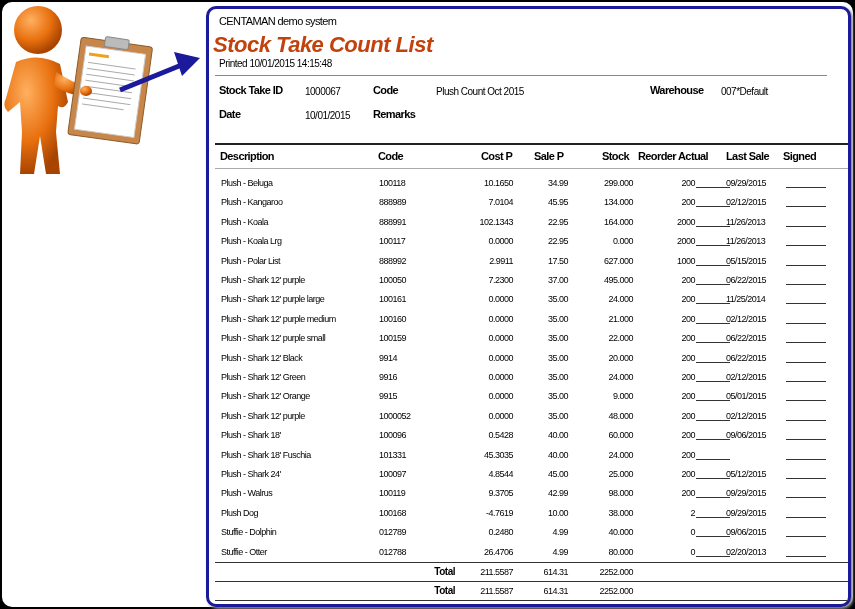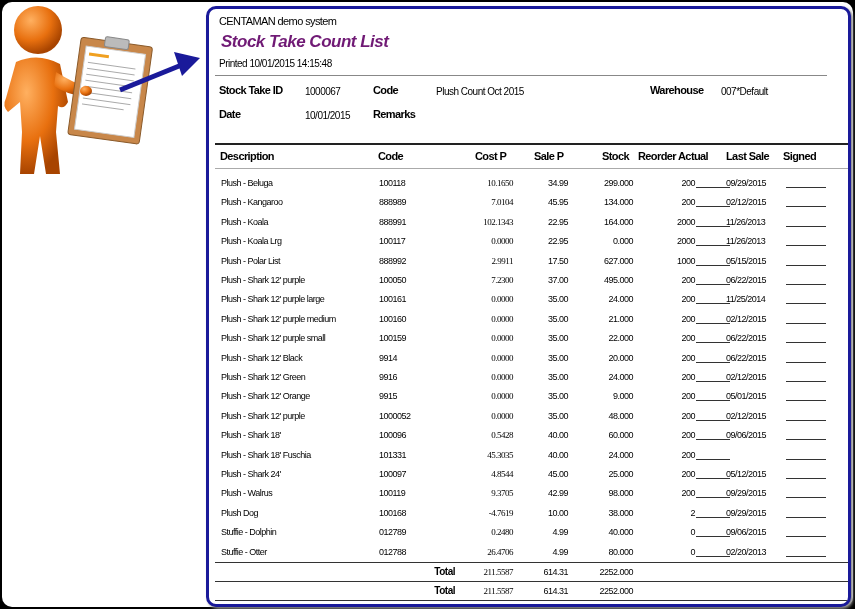--- a/index.html
+++ b/index.html
@@ -11,35 +11,35 @@
     }
     .illustration { position: absolute; left: 0; top: 0; width: 205px; height: 180px; }
     .report {
       position: absolute; left: 204px; top: 4px; width: 645px; height: 601px;
       border: 3px solid #1a1a9a; border-radius: 10px; background: #fff;
       box-shadow: 2px 2px 3px #888;
       overflow: hidden;
     }
     .company { position: absolute; left: 10px; top: 6px; font-size: 11px; letter-spacing: -0.6px; }
     .title {
-      position: absolute; left: 12px; top: 23px; font-size: 17px; font-weight: bold;
-      font-style: italic; color: #701a75; letter-spacing: -0.5px;
+      position: absolute; left: 4px; top: 23px; font-size: 22px; font-weight: bold;
+      font-style: italic; color: #c2410c; letter-spacing: -0.5px;
     }
     .printed { position: absolute; left: 10px; top: 49px; font-size: 10px; letter-spacing: -0.5px; }
     .rule-thin { position: absolute; left: 6px; width: 612px; height: 1px; background: #888; }
     .rule-thick { position: absolute; left: 6px; width: 633px; height: 2px; background: #222; }
     .rule-med { position: absolute; left: 6px; width: 633px; height: 1px; background: #333; }
     .hdr-label { position: absolute; font-size: 11px; font-weight: bold; letter-spacing: -0.6px; }
     .hdr-value { position: absolute; font-size: 10px; letter-spacing: -0.5px; }
     .colhead { position: absolute; top: 141px; font-size: 11px; font-weight: bold; letter-spacing: -0.6px; }
     .row { position: absolute; left: 0; width: 640px; height: 19.4px; font-size: 9px; letter-spacing: -0.5px; }
     .row span { position: absolute; top: 3px; white-space: nowrap; }
     .c-desc { left: 12px; }
     .c-code { left: 170px; }
-    .c-cost { right: 336px; text-align: left; font-family: Liberation Serif, serif; }
+    .c-cost { right: 336px; text-align: left; }
     .c-sale { right: 281px; text-align: right; }
     .c-stock { right: 216px; text-align: center; }
     .c-reorder { left: 430px; width: 84px; }
     .c-reorder .num { position: absolute; right: 28px; top: 0; text-align: left; }
     .c-reorder .line { position: absolute; left: 57px; top: 9px; width: 34px; height: 1px; background: #333; }
     .c-last { left: 517px; }
     .c-signed { left: 577px; top: 12px !important; width: 40px; height: 1px; background: #333; }
     .total-row { position: absolute; left: 0; width: 640px; height: 18px; font-size: 9px; letter-spacing: -0.5px; }
     .total-row span { position: absolute; top: 3px; }
     .total-label { font-weight: bold; font-size: 10px; right: 394px; top: 2px !important; }
@@ -104,21 +104,21 @@
     <div class="hdr-label" style="left:10px;top:99px;">Date</div>
     <div class="hdr-value" style="left:96px;top:101px;">10/01/2015</div>
     <div class="hdr-label" style="left:164px;top:99px;">Remarks</div>
     <div class="hdr-value" style="left:227px;top:101px;"></div>
 
     <div class="rule-thick" style="top:134px;"></div>
 
     <div>
       <div class="colhead" style="left:11px;">Description</div>
       <div class="colhead" style="left:169px;">Code</div>
-      <div class="colhead" style="left:266px;text-align:right;">Cost P</div>
+      <div class="colhead" style="left:272px;text-align:right;">Cost P</div>
       <div class="colhead" style="left:325px;">Sale P</div>
       <div class="colhead" style="left:393px;">Stock</div>
       <div class="colhead" style="left:429px;">Reorder Actual</div>
       <div class="colhead" style="left:517px;">Last Sale</div>
       <div class="colhead" style="left:574px;">Signed</div>
     </div>
     <div class="rule-med" style="top:159px;background:#aaa;"></div>
 
     <div id="rows">
         <div class="row" style="top: 166px;">

